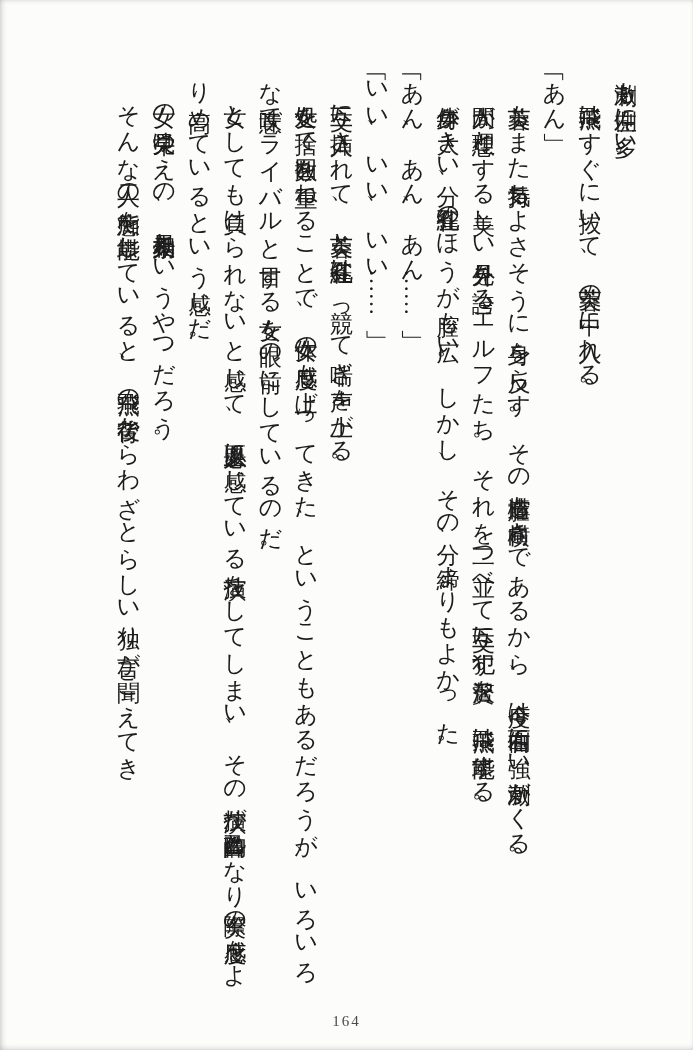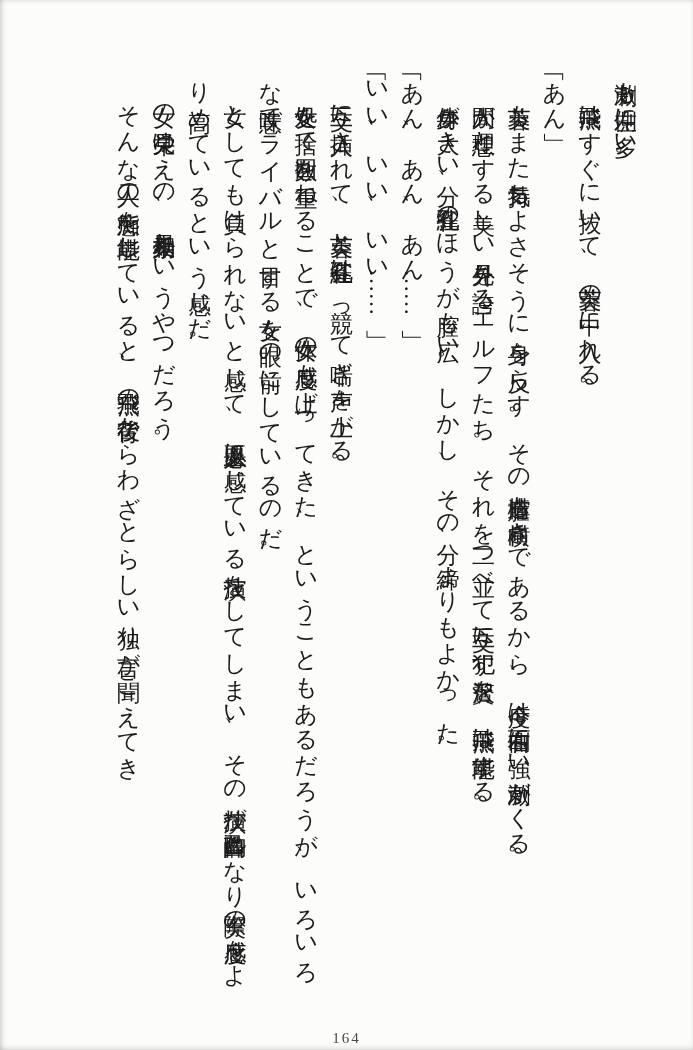--- a/index.html
+++ b/index.html
@@ -34,21 +34,21 @@
   }
   .page-text p {
     margin: 0;
     padding: 0;
   }
   .page-text p.indent {
     text-indent: 1em;
   }
   .page-number {
     position: absolute;
-    bottom: 3px;
+    bottom: 20px;
     left: 0;
     width: 100%;
     text-align: center;
     font-family: "Liberation Serif", "DejaVu Serif", serif;
     font-size: 15px;
     letter-spacing: 2px;
     color: #4a4a4a;
   }
   
   .scan-edge {

